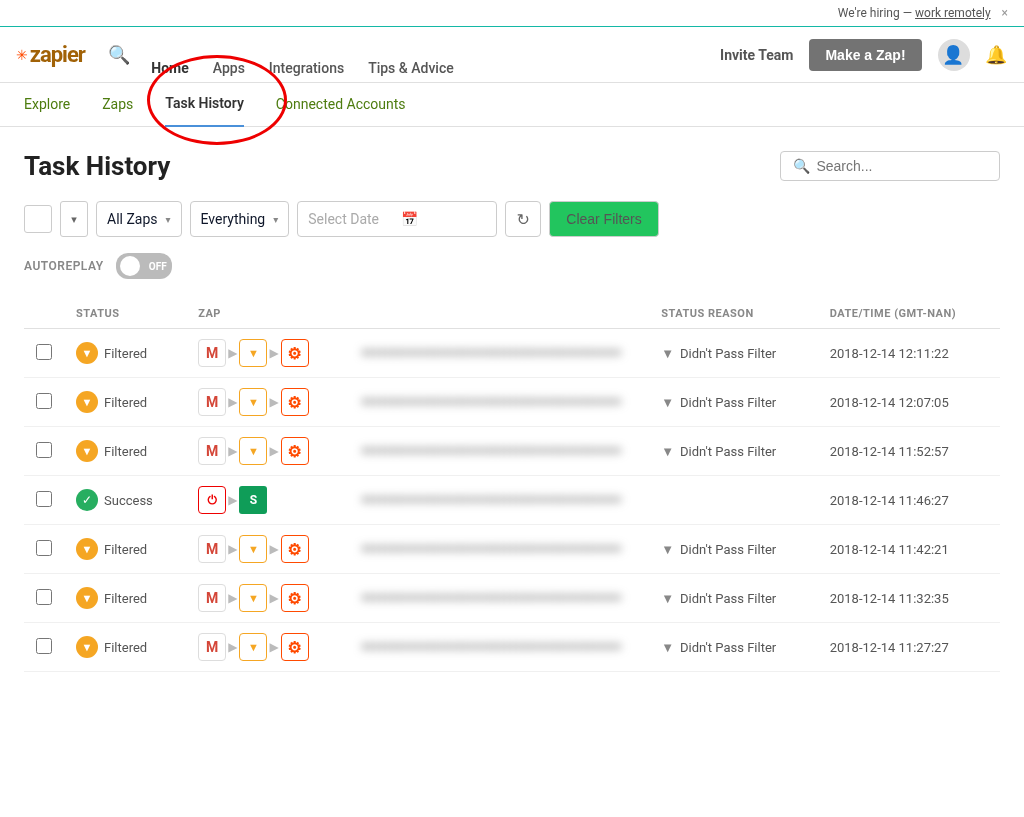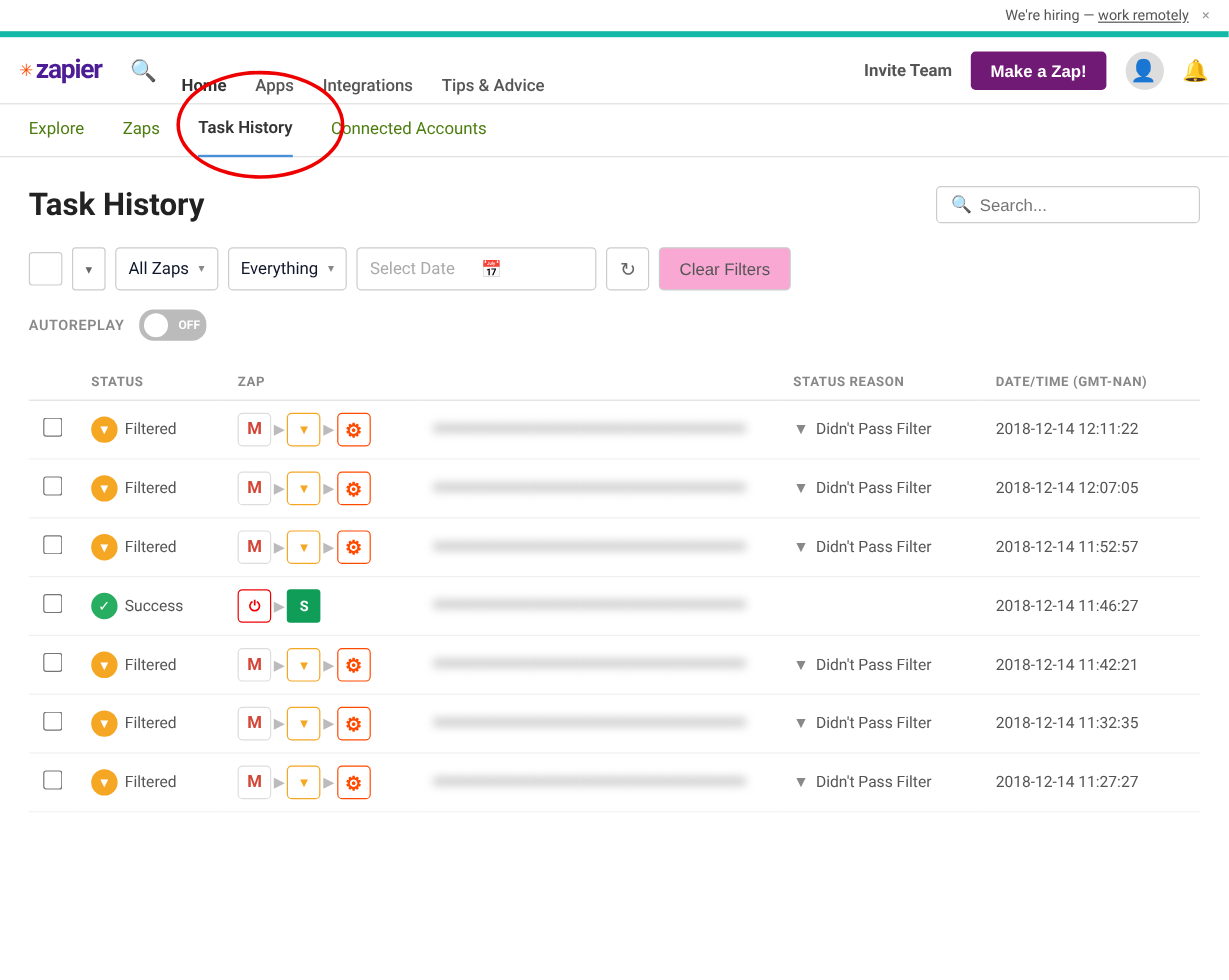--- a/index.html
+++ b/index.html
@@ -5,42 +5,42 @@
     * { box-sizing: border-box; margin: 0; padding: 0; }
     body { font-family: -apple-system, BlinkMacSystemFont, 'Segoe UI', Roboto, sans-serif; font-size: 14px; color: #333; background: #fff; }
 
     
     .hiring-bar {
       background: #fff;
       text-align: right;
       padding: 6px 16px;
       font-size: 12px;
       color: #555;
-      border-bottom: 5px solid #14b8a6;
+      border-bottom: 1px solid #14b8a6;
     }
     .hiring-bar a { color: #555; text-decoration: underline; }
     .hiring-bar .close-x { margin-left: 8px; cursor: pointer; color: #999; }
 
     
     .main-nav {
       display: flex;
       align-items: center;
       padding: 0 16px;
       border-bottom: 1px solid #e0e0e0;
       height: 56px;
     }
     .logo {
       display: flex;
       align-items: center;
       margin-right: 24px;
     }
     .logo-text {
       font-size: 22px;
       font-weight: 700;
-      color: #4c1d95;
+      color: #a16207;
       letter-spacing: -1px;
     }
     .logo-star { color: #ff4a00; font-size: 14px; margin-right: 2px; }
     .nav-search-icon {
       color: #666;
       margin-right: 20px;
       font-size: 18px;
       cursor: pointer;
     }
     .nav-links {
@@ -62,21 +62,21 @@
       align-items: center;
       gap: 16px;
     }
     .invite-team-link {
       text-decoration: none;
       color: #555;
       font-size: 14px;
       font-weight: bold;
     }
     .make-zap-btn {
-      background: #701a75;
+      background: #737373;
       color: #fff;
       border: none;
       border-radius: 4px;
       padding: 8px 16px;
       font-size: 14px;
       font-weight: 600;
       cursor: pointer;
     }
     .avatar-circle {
       width: 32px;
@@ -235,21 +235,21 @@
       justify-content: center;
       cursor: pointer;
       background: #fff;
       color: #666;
       font-size: 16px;
     }
     .clear-filters-btn {
       border: 1px solid #ccc;
       border-radius: 4px;
       padding: 6px 16px;
-      background: #f9a8d4;
+      background: #22c55e;
       cursor: pointer;
       font-size: 14px;
       color: #555;
       height: 36px;
     }
 
     
     .autoreplay-row {
       display: flex;
       align-items: center;

